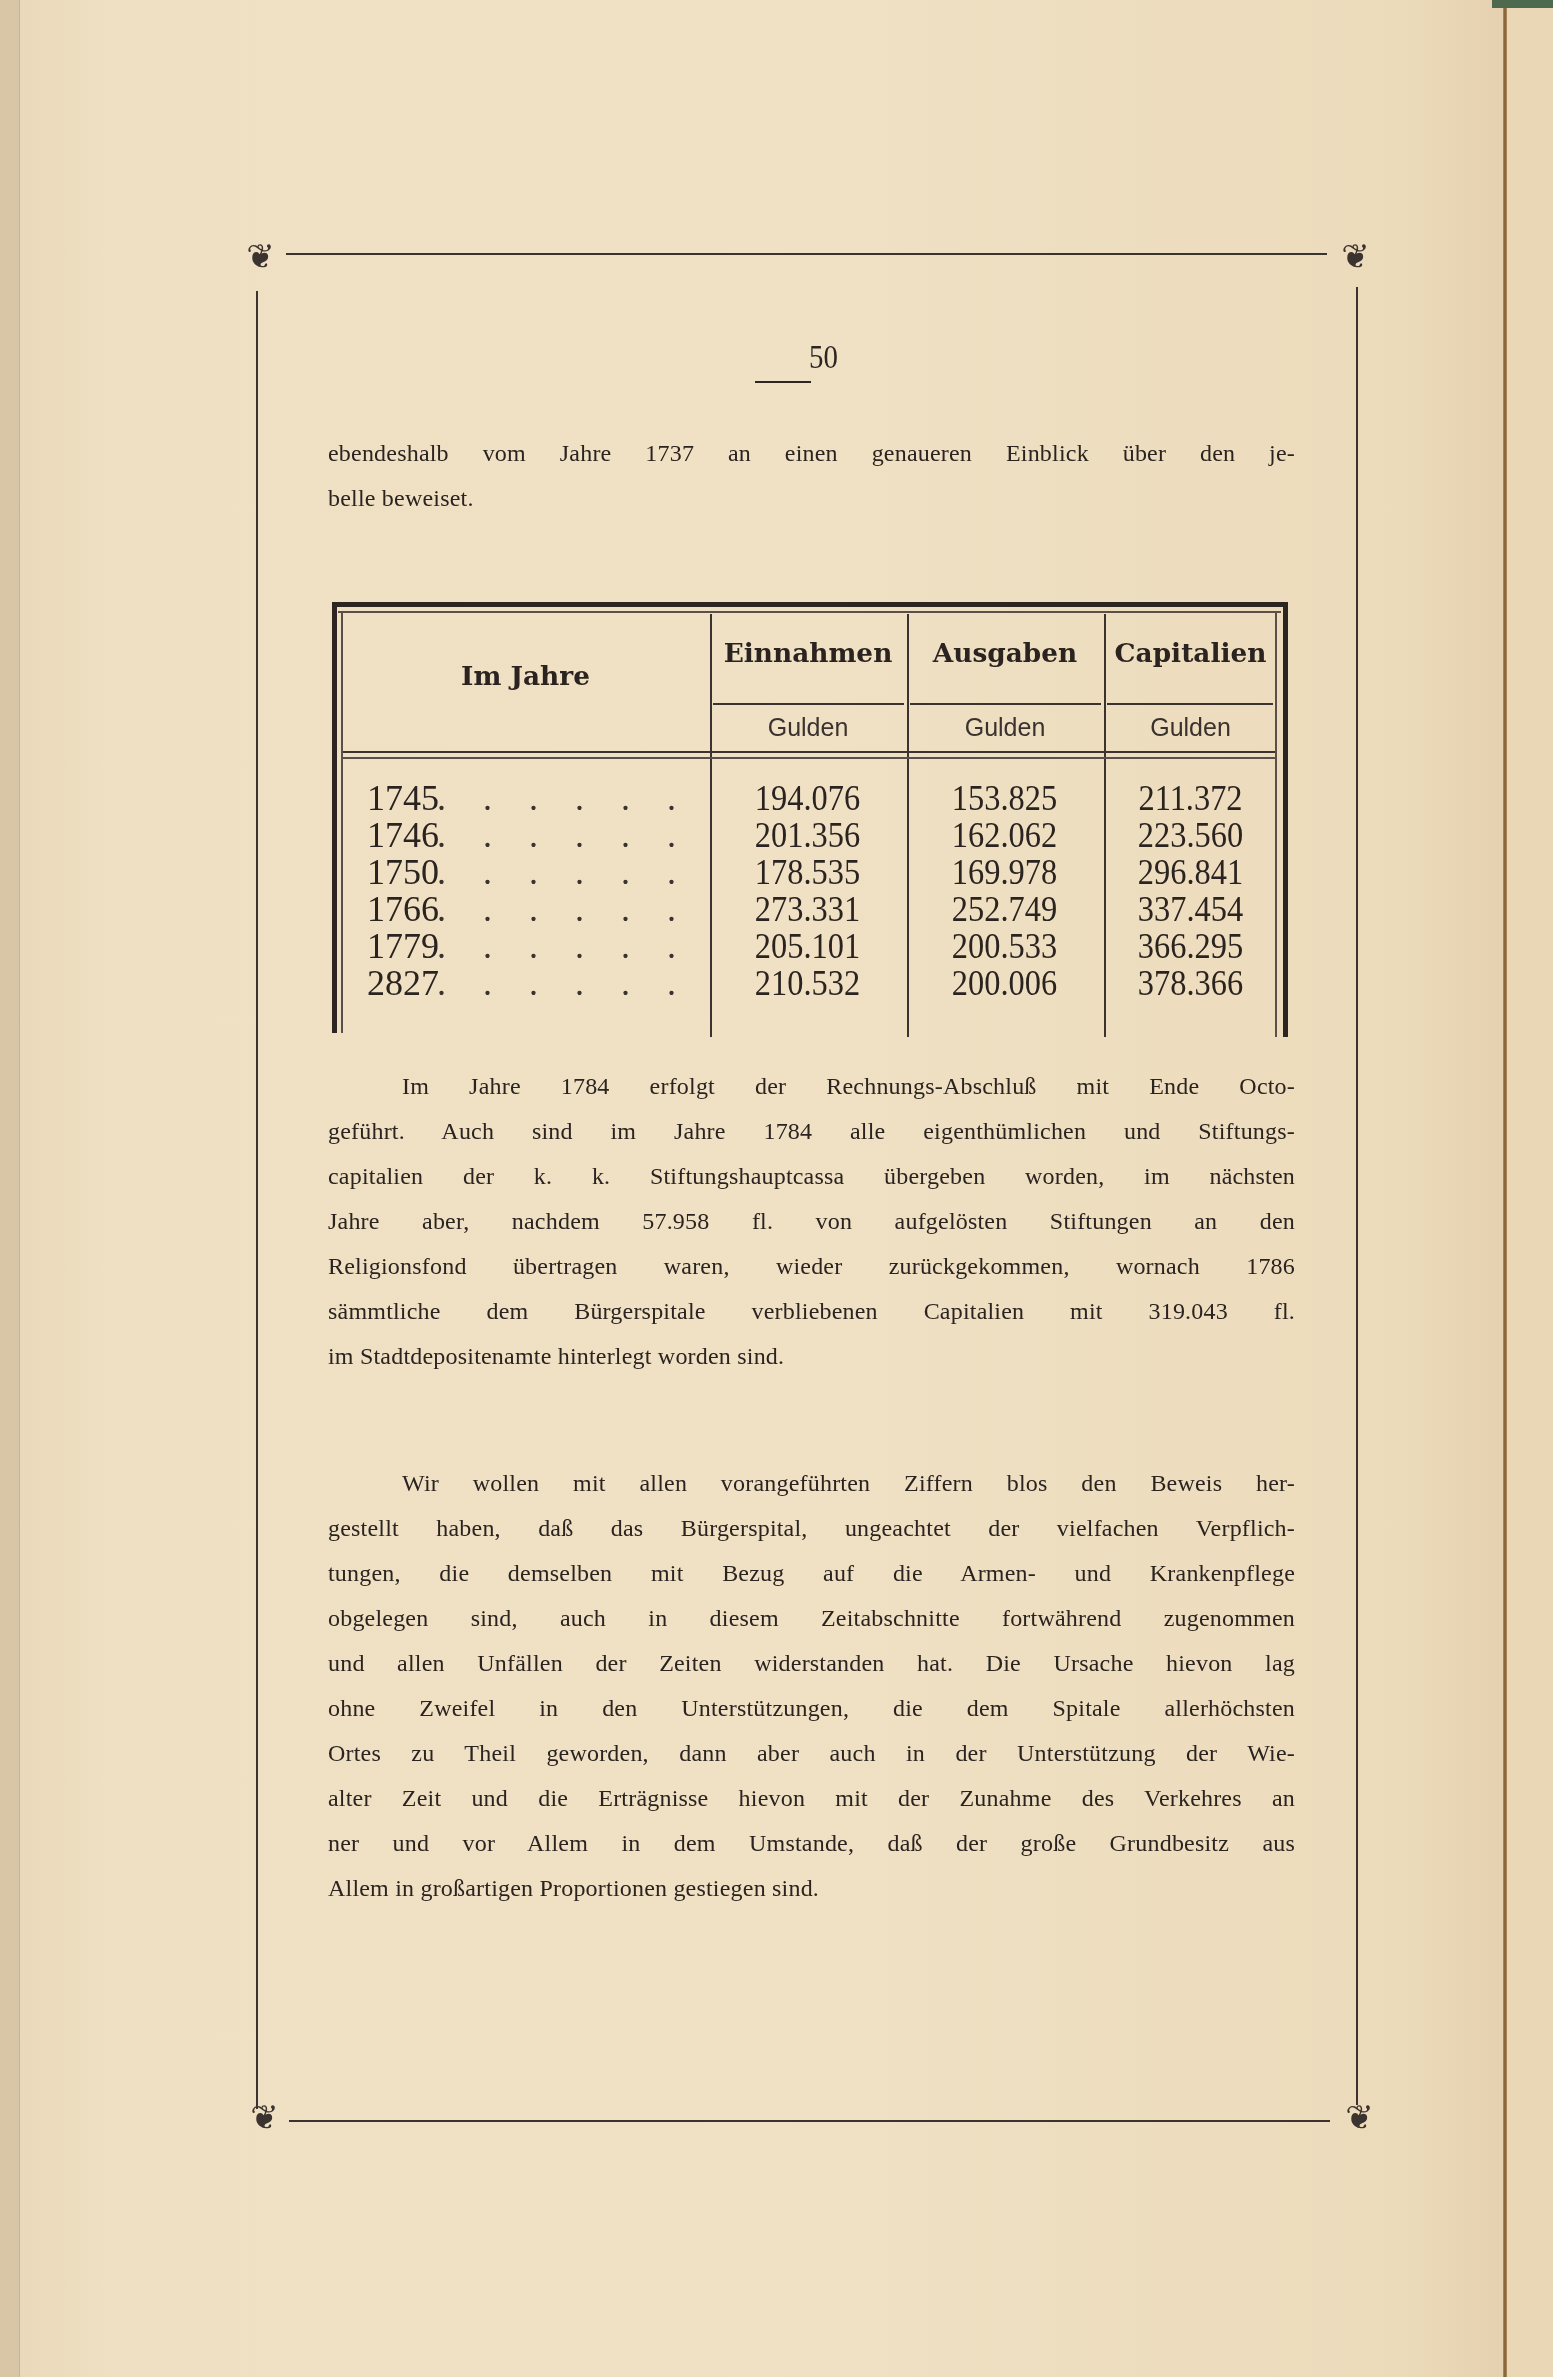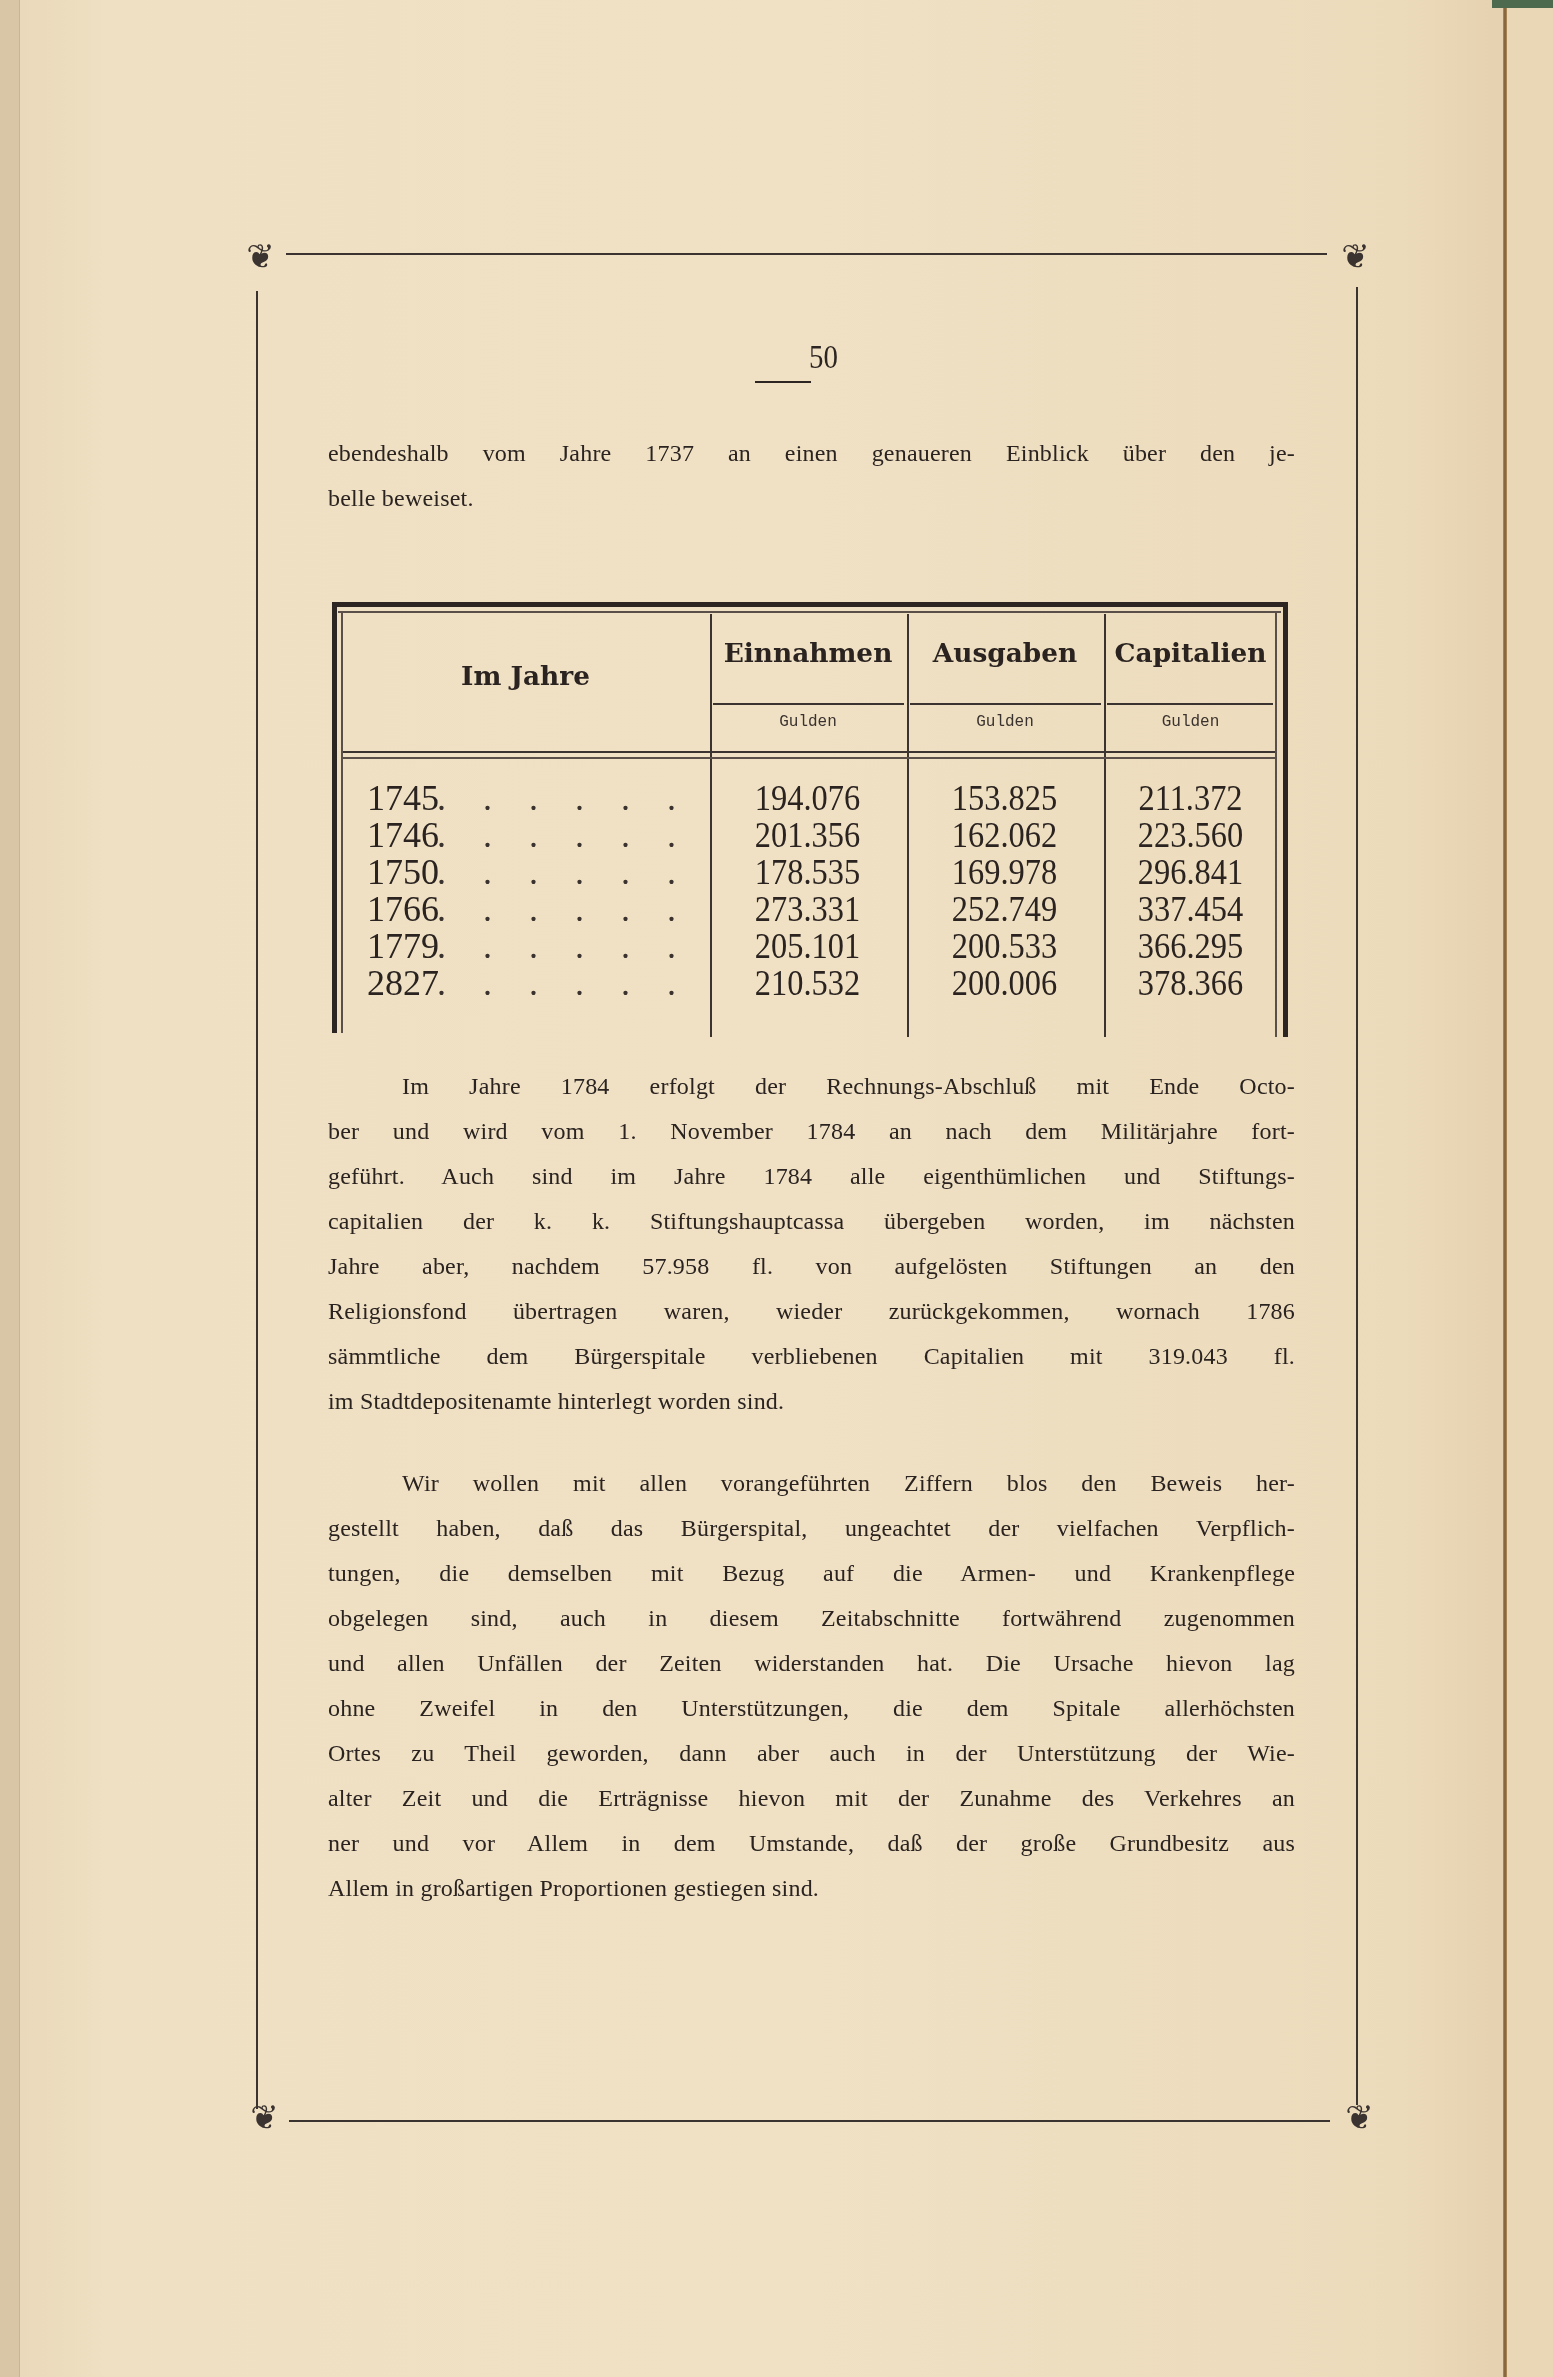--- a/index.html
+++ b/index.html
@@ -86,21 +86,21 @@
   .th {
     position:absolute; text-align:center;
     font-family:"DejaVu Serif", serif; font-weight:bold; font-size:26.4px; color:#2a2320;
   }
   .th.year { left:11px; top:58px; width:365px; }
   .th.c1 { left:379px; top:35px; width:194px; }
   .th.c2 { left:576px; top:35px; width:194px; }
   .th.c3 { left:774px; top:35px; width:169px; }
   .unit {
     position:absolute; top:111px; text-align:center;
-    font-family:Liberation Mono, monospace; font-size:16px; color:#3a322e;
+    font-family:Liberation Sans, sans-serif; font-size:25px; color:#3a322e;
   }
   .unit.c1 { left:379px; width:194px; }
   .unit.c2 { left:576px; width:194px; }
   .unit.c3 { left:774px; width:169px; }
 
   .rows { position:absolute; left:0; top:175px; width:956px; }
   .row { position:relative; height:37px; font-family:"Liberation Serif", serif; font-size:36px; color:#2a2320; }
   .row .yr { position:absolute; left:35px; top:0; }
   .row .dots { position:absolute; left:105px; top:0; width:264px; letter-spacing:14px; color:#3a322e; overflow:hidden; white-space:nowrap; }
   .row .v { position:absolute; top:0; width:155px; text-align:center; transform:scaleX(0.9); }
@@ -199,21 +199,20 @@
         <span class="dots">. . . . . . . . .</span>
         <span class="v c1">210.532</span>
         <span class="v c2">200.006</span>
         <span class="v c3">378.366</span>
       </div>
     </div>
   </div>
 
   <div class="text" style="top:1064px;">
     <span class="line indent">Im Jahre 1784 erfolgt der Rechnungs-Abschluß mit Ende Octo-</span>
-    <span class="line">ber und wird vom 1. November 1784 an nach dem Militärjahre fort-</span>
     <span class="line">geführt. Auch sind im Jahre 1784 alle eigenthümlichen und Stiftungs-</span>
     <span class="line">capitalien der k. k. Stiftungshauptcassa übergeben worden, im nächsten</span>
     <span class="line">Jahre aber, nachdem 57.958 fl. von aufgelösten Stiftungen an den</span>
     <span class="line">Religionsfond übertragen waren, wieder zurückgekommen, wornach 1786</span>
     <span class="line">sämmtliche dem Bürgerspitale verbliebenen Capitalien mit 319.043 fl.</span>
     <span class="line last">im Stadtdepositenamte hinterlegt worden sind.</span>
   </div>
 
   <div class="text" style="top:1461px;">
     <span class="line indent">Wir wollen mit allen vorangeführten Ziffern blos den Beweis her-</span>

